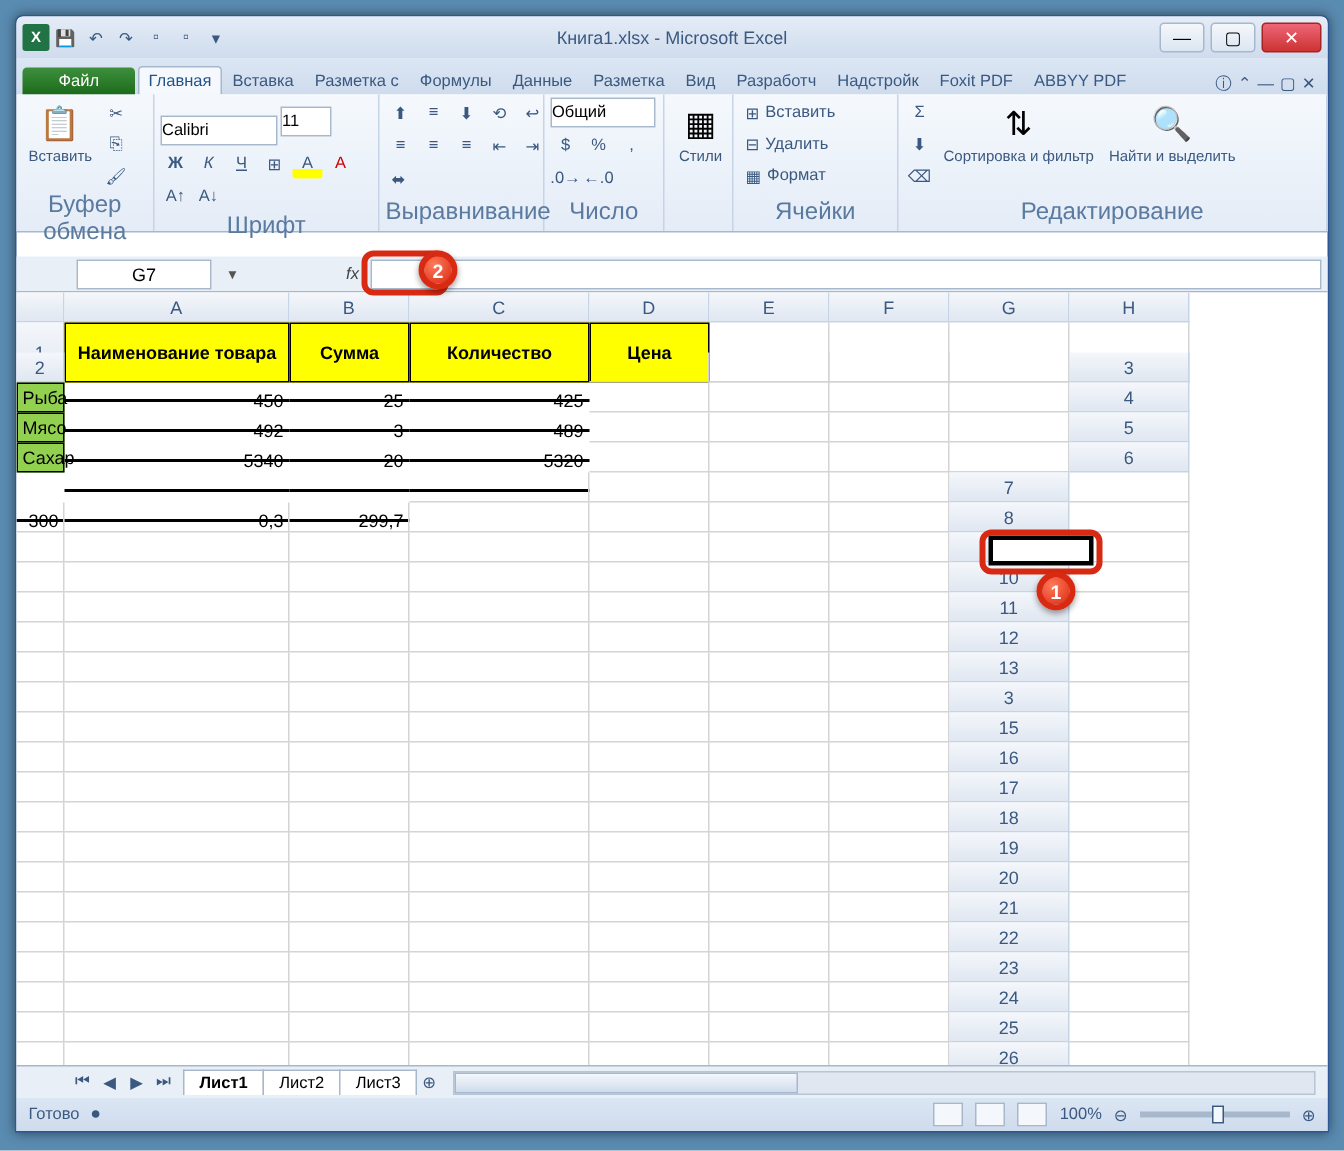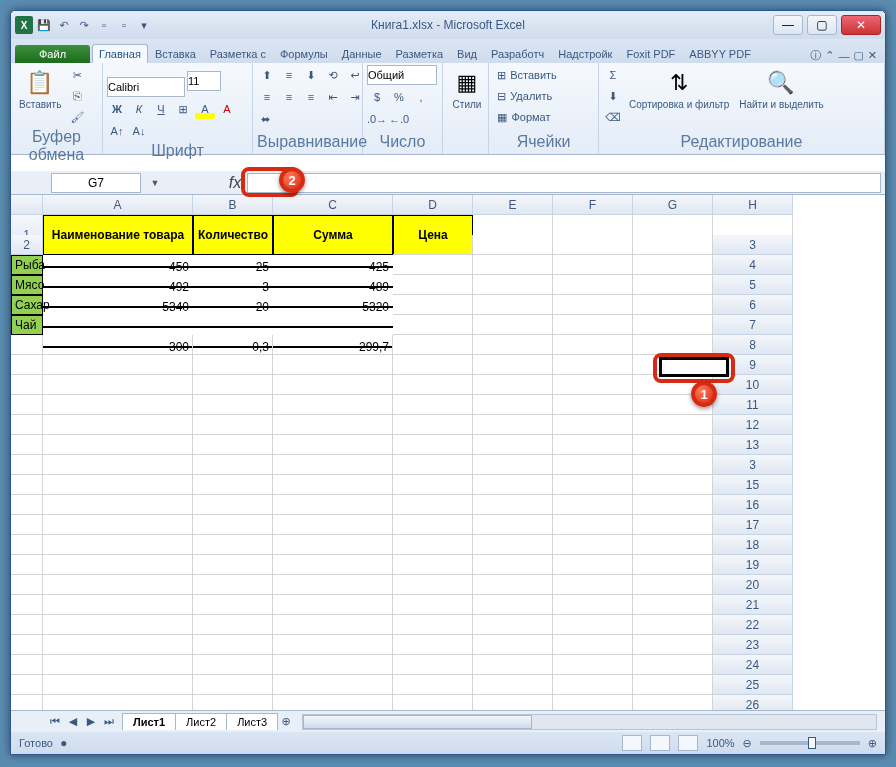--- a/index.html
+++ b/index.html
@@ -26,21 +26,21 @@
 .big-btn { display: flex; flex-direction: column; align-items: center; justify-content: center; padding: 2px 4px; cursor: pointer; border-radius: 3px; }
 .big-icon { width: 32px; height: 32px; display: flex; align-items: center; justify-content: center; font-size: 22px; }
 .big-btn-label { font-size: 10px; color: #3b5980; text-align: center; line-height: 11px; }
 .small-col { display: flex; flex-direction: column; gap: 1px; }
 .sbtn { width: 20px; height: 20px; display: flex; align-items: center; justify-content: center; font-size: 11px; cursor: pointer; border-radius: 2px; color: #3b5980; }
 .font-row { display: flex; gap: 2px; align-items: center; }
 .font-sel { height: 20px; font-size: 11px; border: 1px solid #a8b8cc; background: #fff; }
 .formula-bar { display: flex; align-items: center; background: #e9eff7; border-bottom: 1px solid #a8b8cc; height: 24px; position: relative; margin-top: 16px; }
 .namebox { width: 90px; height: 20px; border: 1px solid #a8b8cc; background: #fff; margin: 0 6px 0 40px; font-size: 12px; padding: 0 6px; display: flex; align-items: center; justify-content: center; }
 .namebox-dd { width: 16px; font-size: 9px; color: #555; cursor: pointer; text-align: center; }
-.fx-btn { width: 24px; height: 20px; display: flex; align-items: center; justify-content: center; font-style: italic; font-size: 16px; color: #444; cursor: pointer; border: 1px solid transparent; position: relative; }
+.fx-btn { width: 24px; height: 20px; display: flex; align-items: center; justify-content: center; font-style: italic; font-size: 11px; color: #444; cursor: pointer; border: 1px solid transparent; position: relative; }
 .formula-input { flex: 1; height: 20px; border: 1px solid #a8b8cc; background: #fff; margin-right: 4px; }
 .callout { position: absolute; width: 26px; height: 26px; border-radius: 50%; background: radial-gradient(circle at 35% 30%, #ff7a5a, #d82a12); border: 4px solid #d82a12; display: flex; align-items: center; justify-content: center; color: #fff; font-weight: bold; font-size: 13px; z-index: 20; box-shadow: 0 2px 4px rgba(0,0,0,0.4); }
 .callout-ring { position: absolute; border: 4px solid #d82a12; border-radius: 8px; z-index: 15; }
 .grid-area { flex: 1; position: relative; overflow: hidden; background: #fff; }
 .sheet { display: grid; grid-template-columns: 32px 150px 80px 120px 80px 80px 80px 80px 80px; grid-auto-rows: 20px; font-size: 12px; }
 .hdr, .rowhdr { background: linear-gradient(#f4f7fb,#e0e7f1); border-right: 1px solid #c5d4e6; border-bottom: 1px solid #c5d4e6; display: flex; align-items: center; justify-content: center; color: #3b5980; cursor: pointer; }
 .cell { border-right: 1px solid #d4d4d4; border-bottom: 1px solid #d4d4d4; padding: 0 3px; display: flex; align-items: center; }
 .cell.c { justify-content: center; }
 .thead { background: #ffff00; font-weight: bold; border: 1px solid #000; height: 40px; }
 .tname { background: #92d050; border: 1px solid #000; }
@@ -241,22 +241,22 @@
         <div class="hdr">A</div>
         <div class="hdr">B</div>
         <div class="hdr">C</div>
         <div class="hdr">D</div>
         <div class="hdr">E</div>
         <div class="hdr">F</div>
         <div class="hdr">G</div>
         <div class="hdr">H</div>
         <div class="rowhdr" style="height:40px">1</div>
         <div class="cell thead c" style="height:40px">Наименование товара</div>
+        <div class="cell thead c" style="height:40px">Сумма</div>
         <div class="cell thead c" style="height:40px">Количество</div>
-        <div class="cell thead c" style="height:40px">Сумма</div>
         <div class="cell thead c" style="height:40px">Цена</div>
         <div class="cell" style="height:40px"></div>
         <div class="cell" style="height:40px"></div>
         <div class="cell" style="height:40px"></div>
         <div class="cell" style="height:40px"></div>
         <div class="rowhdr">2</div>
         <div class="cell tdata">450</div>
         <div class="cell tdata">25</div>
         <div class="cell tdata">425</div>
         <div class="cell"></div>
@@ -284,21 +284,20 @@
         <div class="rowhdr">5</div>
         <div class="cell tname">Сахар</div>
         <div class="cell tdata"></div>
         <div class="cell tdata"></div>
         <div class="cell tdata"></div>
         <div class="cell"></div>
         <div class="cell"></div>
         <div class="cell"></div>
         <div class="cell"></div>
         <div class="rowhdr">6</div>
-        <div class="cell tname">Чай</div>
         <div class="cell tdata">300</div>
         <div class="cell tdata">0,3</div>
         <div class="cell tdata">299,7</div>
         <div class="cell"></div>
         <div class="cell"></div>
         <div class="cell"></div>
         <div class="cell"></div>
         <div class="rowhdr">7</div>
         <div class="cell"></div>
         <div class="cell"></div>

